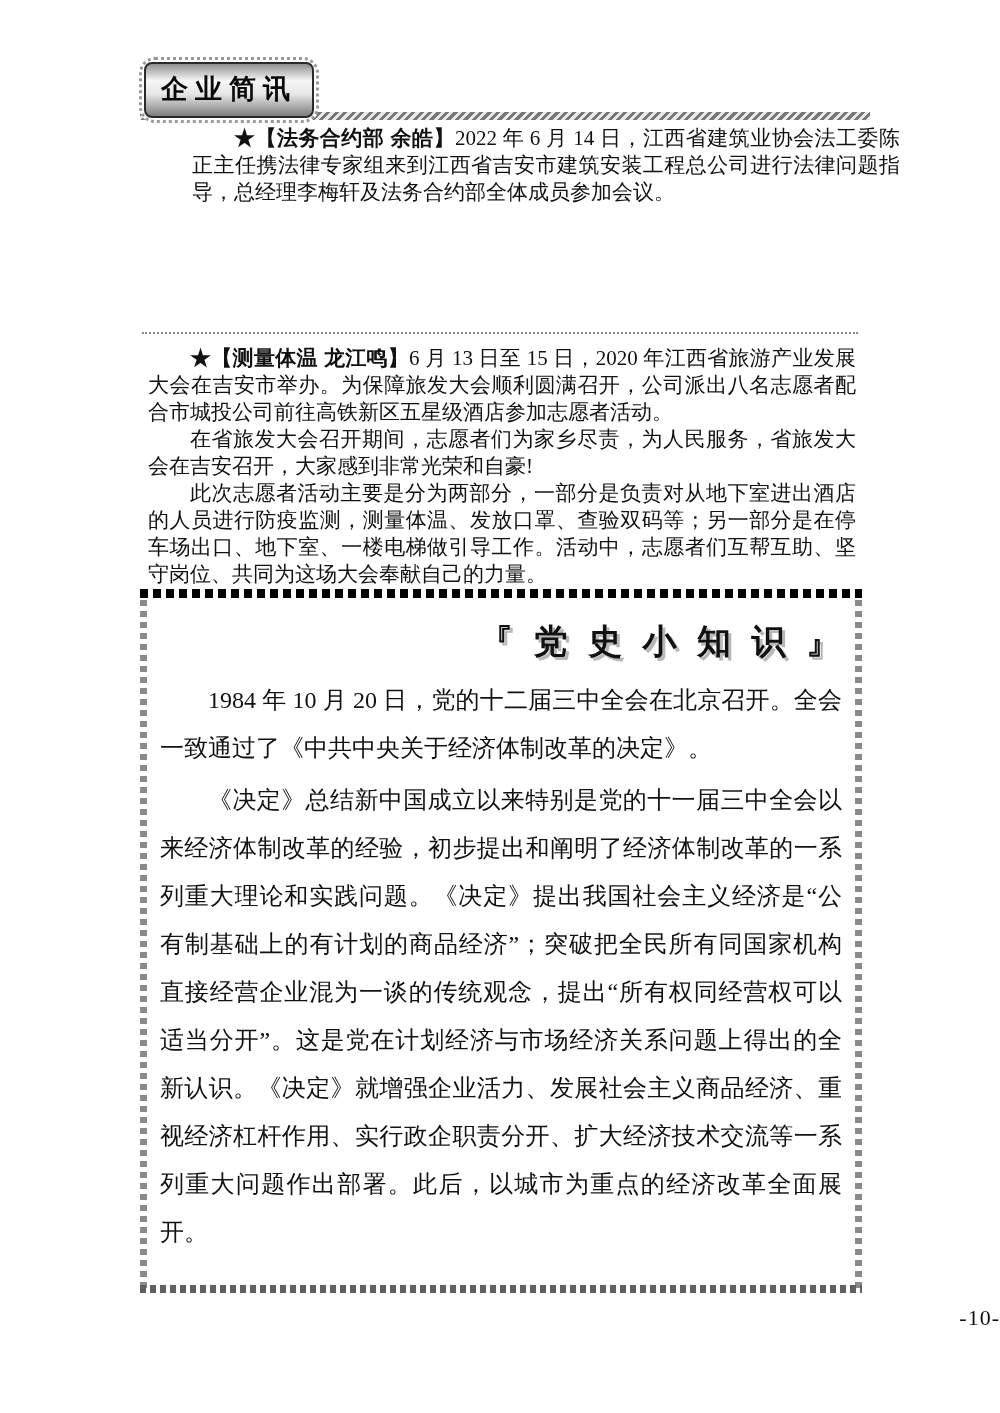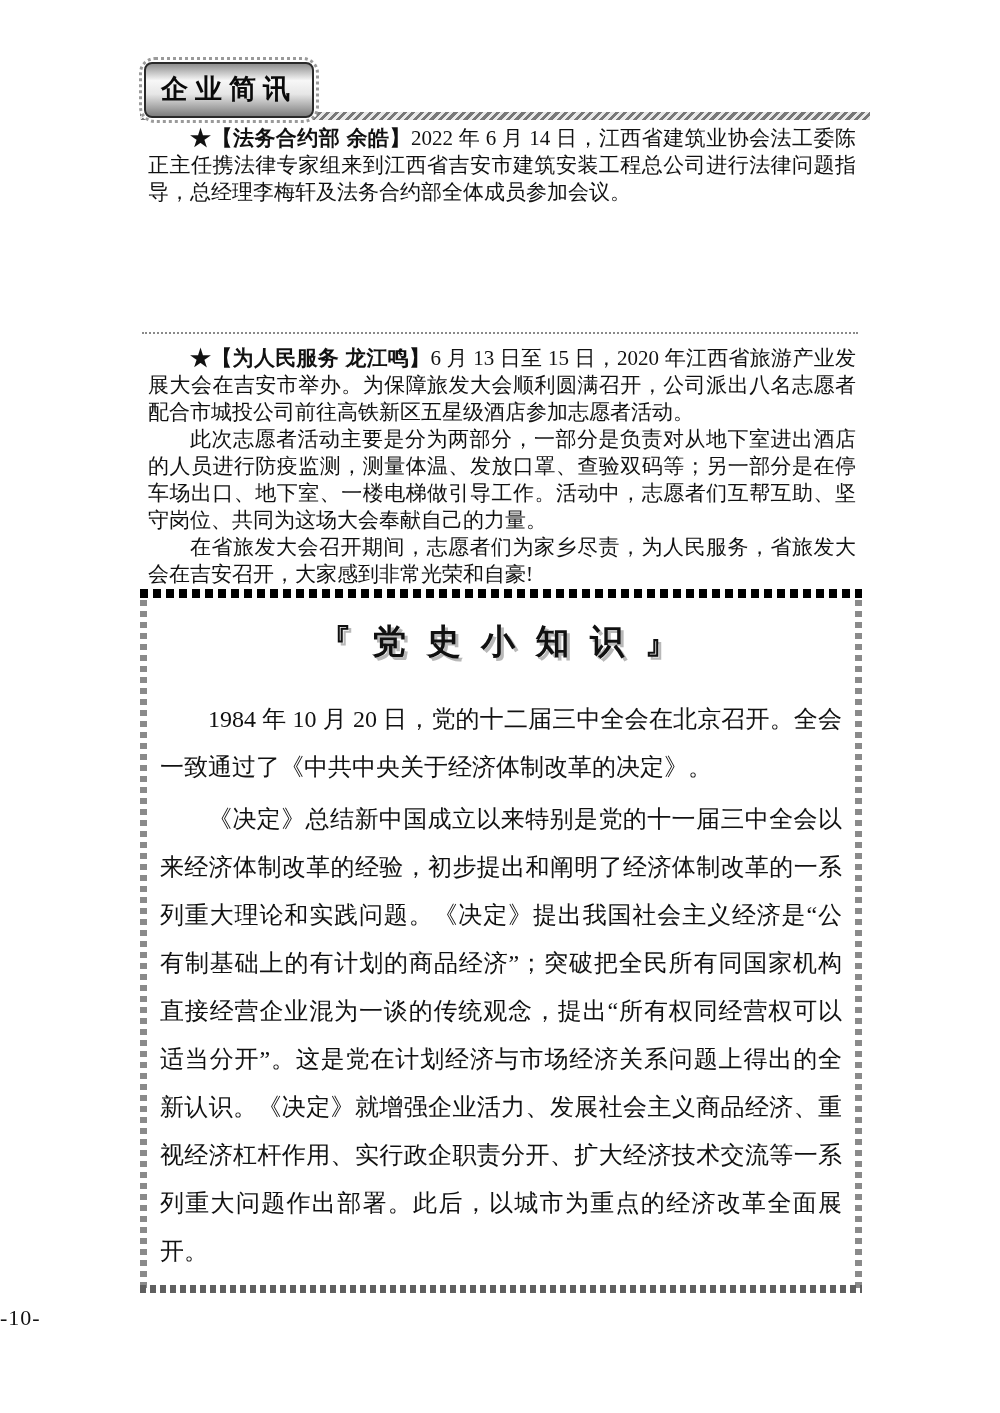--- a/index.html
+++ b/index.html
@@ -33,21 +33,21 @@
     width:730px; height:8px; z-index:1;
     background:repeating-linear-gradient(135deg,#777777 0 3px,#e9e9e9 3px 6px);
   }
 
   
   .article {
     position:absolute; left:148px; width:708px;
     font-size:21px; line-height:27px;
     text-align:justify; text-justify:inter-ideograph;
   }
-  #article1 { top:124px; }
+  #article1 { top:124px;margin-left:44px; }
   #article2 { top:344px; }
   .article p { margin:0; text-indent:2em; }
   .lead {
     font-family:"Liberation Sans", sans-serif;
     font-weight:bold;
   }
   .divider {
     position:absolute; left:142px; top:332px; width:716px;
     border-top:2px dotted #8a8a8a; height:0;
   }
@@ -57,57 +57,57 @@
     position:absolute; left:140px; top:589px;
     width:722px; height:704px; box-sizing:border-box;
     padding:10px 16px;
     background:
       repeating-linear-gradient(90deg,#000000 0 8px,rgba(0,0,0,0) 8px 13px) left top / 100% 9px no-repeat,
       repeating-linear-gradient(90deg,#5f5f5f 0 6px,rgba(0,0,0,0) 6px 10px) left bottom / 100% 8px no-repeat,
       repeating-linear-gradient(180deg,#8a8a8a 0 6px,rgba(0,0,0,0) 6px 11px) left top / 7px 100% no-repeat,
       repeating-linear-gradient(180deg,#8a8a8a 0 6px,rgba(0,0,0,0) 6px 11px) right top / 7px 100% no-repeat;
   }
   .kbox-title {
-    text-align:center;
+    text-align:right;
     font-size:34px; font-weight:bold; letter-spacing:6px;
-    margin:20px 0 30px;
+    margin:20px 0 11px;
     text-shadow:3px 3px 0 #b8b8b8;
   }
   .kbox p {
     font-size:24px; line-height:48px;
     text-align:justify; text-justify:inter-ideograph;
     text-indent:2em; margin:4px;
   }
 
   
   .footer {
     position:absolute; top:1305px; left:0; width:100%;
-    text-align:left; font-size:22px; letter-spacing:1px;font-family:Liberation Serif, serif;
+    text-align:right; font-size:22px; letter-spacing:1px;font-family:Liberation Serif, serif;
   }
 </style>
 </head>
 <body>
 
 <div class="page">
 
   <div class="badge-frame">
     <span class="badge">企业简讯</span>
   </div>
   <div class="band"></div>
 
   <div class="article" id="article1">
     <p><span class="lead">★【法务合约部 余皓】</span><span>2022 年 6 月 14 日，江西省建筑业协会法工委陈正主任携法律专家组来到江西省吉安市建筑安装工程总公司进行法律问题指导，总经理李梅轩及法务合约部全体成员参加会议。</span></p>
   </div>
 
   <div class="divider"></div>
 
   <div class="article" id="article2">
-    <p><span class="lead">★【为人民服务 龙江鸣】</span><span>6 月 13 日至 15 日，2020 年江西省旅游产业发展大会在吉安市举办。为保障旅发大会顺利圆满召开，公司派出八名志愿者配合市城投公司前往高铁新区五星级酒店参加志愿者活动。</span></p>
+    <p><span class="lead">★【测量体温 龙江鸣】</span><span>6 月 13 日至 15 日，2020 年江西省旅游产业发展大会在吉安市举办。为保障旅发大会顺利圆满召开，公司派出八名志愿者配合市城投公司前往高铁新区五星级酒店参加志愿者活动。</span></p>
+    <p>在省旅发大会召开期间，志愿者们为家乡尽责，为人民服务，省旅发大会在吉安召开，大家感到非常光荣和自豪!</p>
     <p>此次志愿者活动主要是分为两部分，一部分是负责对从地下室进出酒店的人员进行防疫监测，测量体温、发放口罩、查验双码等；另一部分是在停车场出口、地下室、一楼电梯做引导工作。活动中，志愿者们互帮互助、坚守岗位、共同为这场大会奉献自己的力量。</p>
-    <p>在省旅发大会召开期间，志愿者们为家乡尽责，为人民服务，省旅发大会在吉安召开，大家感到非常光荣和自豪!</p>
   </div>
 
   <div class="kbox">
     <div class="kbox-title">『 党 史 小 知 识 』</div>
     <p>1984 年 10 月 20 日，党的十二届三中全会在北京召开。全会一致通过了《中共中央关于经济体制改革的决定》。</p>
     <p>《决定》总结新中国成立以来特别是党的十一届三中全会以来经济体制改革的经验，初步提出和阐明了经济体制改革的一系列重大理论和实践问题。《决定》提出我国社会主义经济是“公有制基础上的有计划的商品经济”；突破把全民所有同国家机构直接经营企业混为一谈的传统观念，提出“所有权同经营权可以适当分开”。这是党在计划经济与市场经济关系问题上得出的全新认识。《决定》就增强企业活力、发展社会主义商品经济、重视经济杠杆作用、实行政企职责分开、扩大经济技术交流等一系列重大问题作出部署。此后，以城市为重点的经济改革全面展开。</p>
   </div>
 
   <div class="footer">-10-</div>
 

